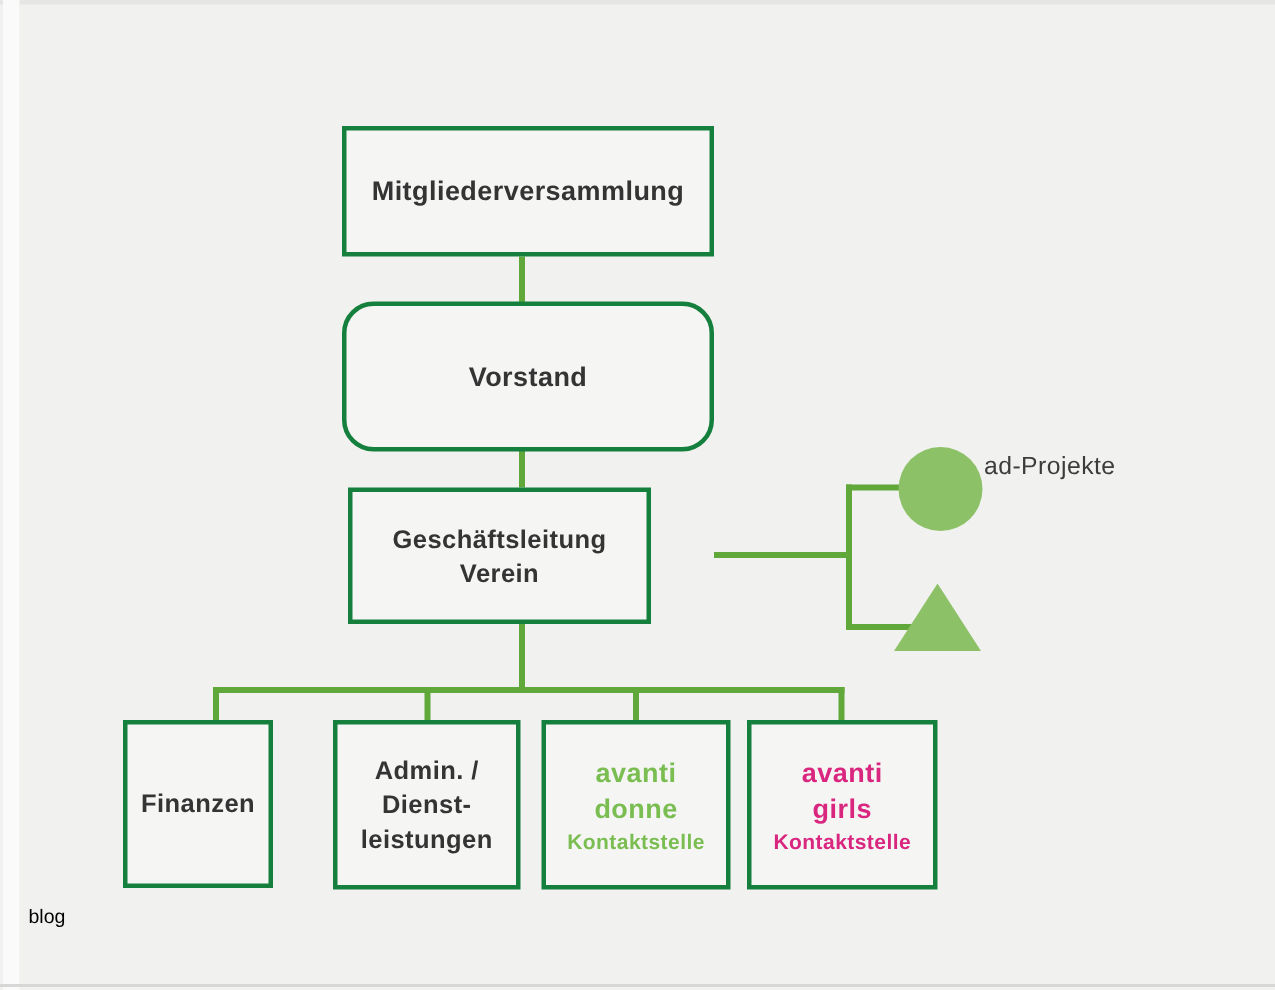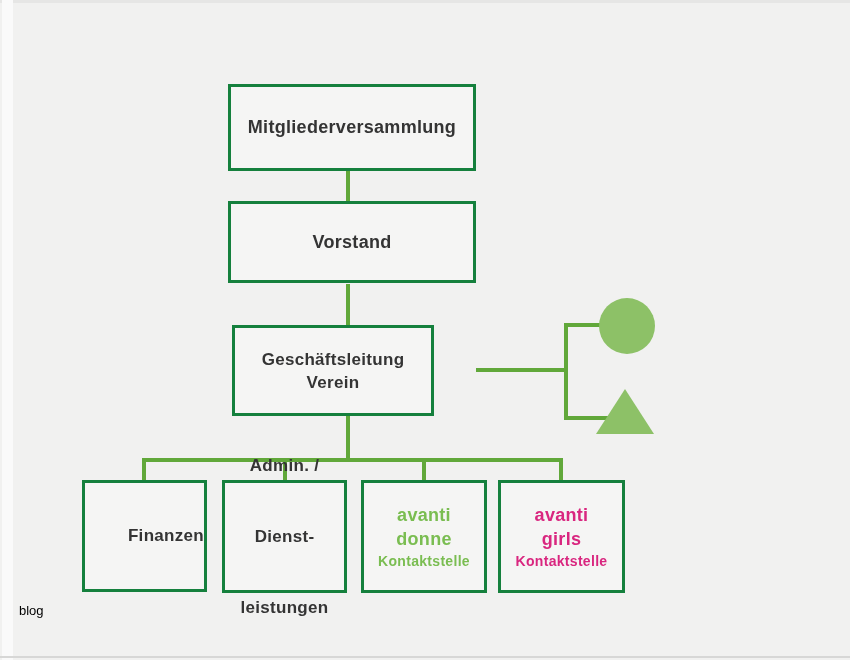--- a/index.html
+++ b/index.html
@@ -26,24 +26,24 @@
     display: flex;
     flex-direction: column;
     align-items: center;
     justify-content: center;
     text-align: center;
     color: #343434;
     font-weight: bold;
     letter-spacing: 0.3px;
   }
   .b-mitglieder { left:228px; top:84px;  width:248px; height:87px;  font-size:18px; }
-  .b-vorstand   { left:228px; top:201px; width:248px; height:82px;  font-size:18px; }
+  .b-vorstand   { left:228px; top:201px; width:248px; height:100px;  font-size:18px;border-radius:21px; }
   .b-geschaeft  { left:232px; top:325px; width:202px; height:91px;  font-size:17px; line-height:23px; }
-  .b-finanzen   { left:82px;  top:480px; width:125px; height:112px; font-size:17px;align-items:flex-end; }
-  .b-admin      { left:222px; top:480px; width:125px; height:113px; font-size:17px; line-height:23px;gap:48px; }
+  .b-finanzen   { left:82px;  top:480px; width:100px; height:112px; font-size:17px; }
+  .b-admin      { left:222px; top:480px; width:125px; height:113px; font-size:17px; line-height:23px; }
   .b-donne      { left:361px; top:480px; width:126px; height:113px; font-size:18px; line-height:24px; color:#7abd51; }
   .b-girls      { left:498px; top:480px; width:127px; height:113px; font-size:18px; line-height:24px; color:#d9267f; }
   .sub-label    { font-size:14px; line-height:20px; font-weight:bold; }
 
   .line { position:absolute; background:#61a83a; }
   .l-v1      { left:346px; top:170px; width:4px;  height:32px; }
   .l-v2      { left:346px; top:284px; width:4px;  height:42px; }
   .l-v3      { left:346px; top:415px; width:4px;  height:46px; }
   .l-bus     { left:142px; top:458px; width:421px; height:4px; }
   .l-d1      { left:142px; top:458px; width:4px;  height:23px; }
@@ -135,18 +135,19 @@
   </div>
 
   <div class="box b-girls">
     <span>avanti</span>
     <span>girls</span>
     <span class="sub-label">Kontaktstelle</span>
   </div>
 
   <div class="shape-circle"></div>
   <div class="legend-text t-projekte">
+    <div>ad-Projekte</div>
   </div>
 
   <div class="shape-triangle"></div>
 
   <div class="watermark">blog</div>
 </div>
 
 </body></html>

